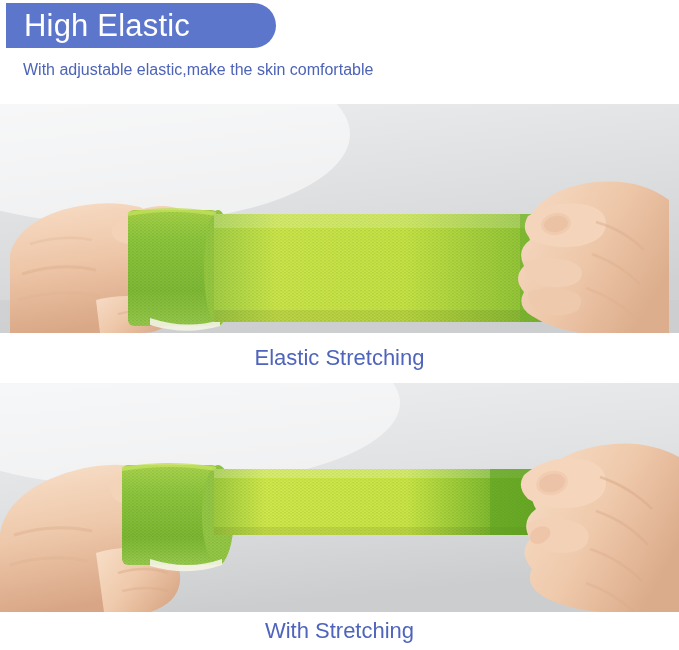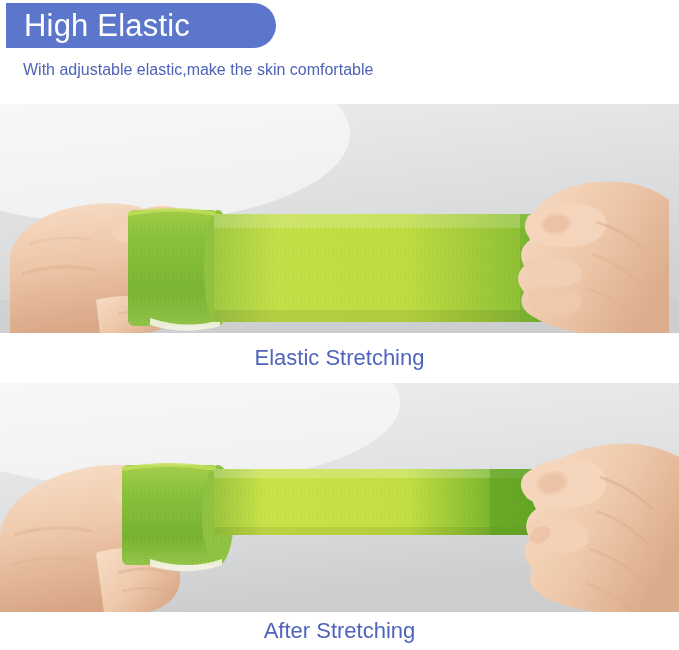--- a/index.html
+++ b/index.html
@@ -309,16 +309,16 @@
 
         <path d="M600 94 Q630 104 652 126" stroke="#d8a887" stroke-width="2.5" fill="none" opacity="0.5"></path>
         <path d="M596 128 Q626 138 648 162" stroke="#d8a887" stroke-width="2.5" fill="none" opacity="0.4"></path>
         <path d="M590 166 Q620 176 642 198" stroke="#d8a887" stroke-width="2.5" fill="none" opacity="0.35"></path>
         <path d="M586 200 Q614 210 634 229" stroke="#d8a887" stroke-width="2.5" fill="none" opacity="0.3"></path>
       </g>
     </svg>
   </div>
 
   <div class="caption-band" id="caption-after">
-    <span class="caption-text">After Stretching</span>
+    <span class="caption-text">With Stretching</span>
   </div>
 
 </div>
 
 </body></html>

